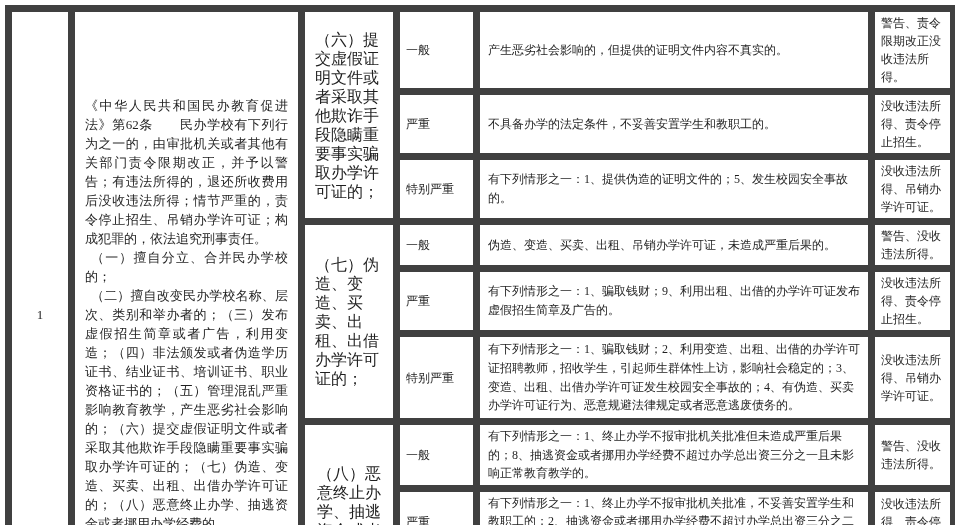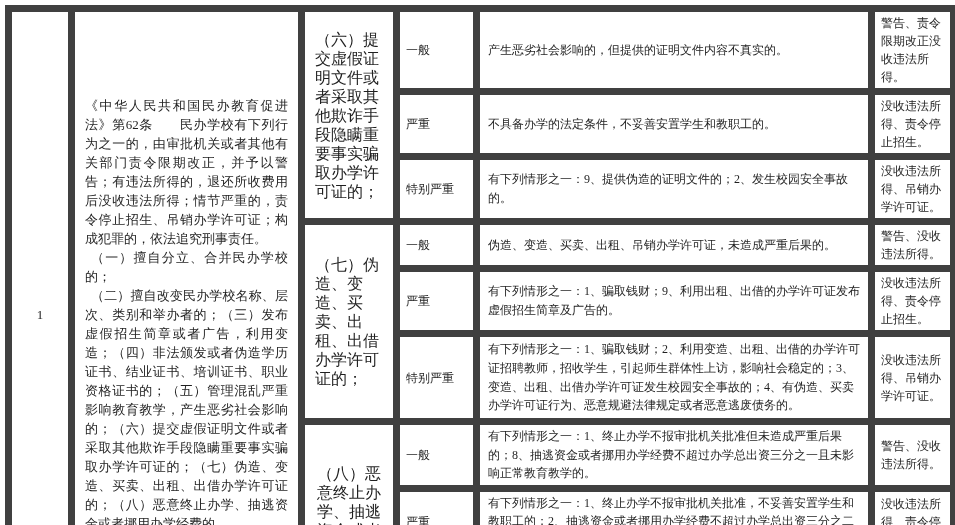--- a/index.html
+++ b/index.html
@@ -96,21 +96,21 @@
         <td class="circumstance">产生恶劣社会影响的，但提供的证明文件内容不真实的。</td>
         <td class="penalty">警告、责令限期改正没收违法所得。</td>
       </tr>
       <tr style="height:51px">
         <td class="severity">严重</td>
         <td class="circumstance">不具备办学的法定条件，不妥善安置学生和教职工的。</td>
         <td class="penalty">没收违法所得、责令停止招生。</td>
       </tr>
       <tr style="height:60px">
         <td class="severity">特别严重</td>
-        <td class="circumstance">有下列情形之一：9、提供伪造的证明文件的；2、发生校园安全事故的。</td>
+        <td class="circumstance">有下列情形之一：1、提供伪造的证明文件的；5、发生校园安全事故的。</td>
         <td class="penalty">没收违法所得、吊销办学许可证。</td>
       </tr>
       <tr style="height:38px">
         <td class="violation" rowspan="3">（七）伪造、变造、买卖、出租、出借办学许可证的；</td>
         <td class="severity">一般</td>
         <td class="circumstance">伪造、变造、买卖、出租、吊销办学许可证，未造成严重后果的。</td>
         <td class="penalty">警告、没收违法所得。</td>
       </tr>
       <tr style="height:50px">
         <td class="severity">严重</td>

